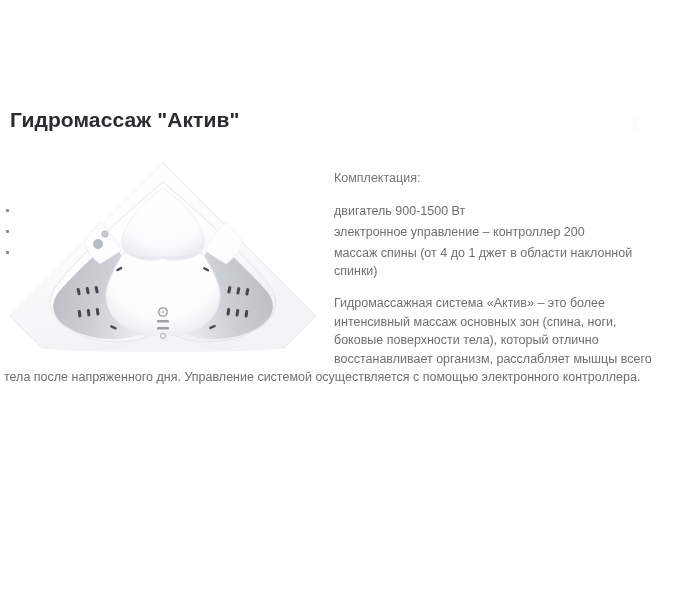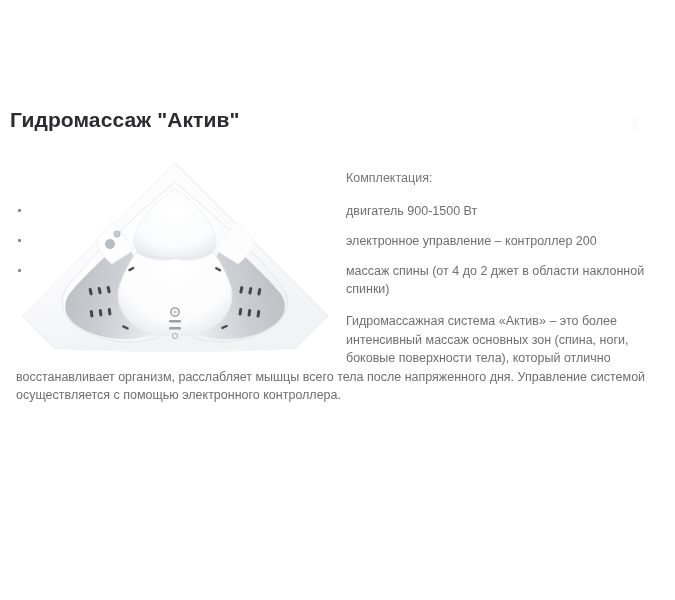--- a/index.html
+++ b/index.html
@@ -33,21 +33,21 @@
     font-size: 21px;
     font-weight: bold;
     letter-spacing: 0.1px;
     color: #2b2b30;
     white-space: nowrap;
   }
 
   
   .content {
     position: absolute;
-    left: 16px;
+    left: 4px;
     top: 160px;
     width: 659px;
   }
 
   
   .product-figure {
     float: left;
     width: 318px;
     height: 195px;
     margin: 0 12px 4px 0;
@@ -70,21 +70,21 @@
   .spec-list {
     margin: 14px 0 0 0;
     padding: 0 0 0 14px;
     list-style: none;
   }
   .spec-list li {
     position: relative;
     font-size: 12.5px;
     line-height: 18px;
     color: #6f6f73;
-    margin: 12px 0 1px 0;
+    margin: 3px 0 1px 0;
     padding-left: 0;
   }
   .spec-list li::before {
     content: "";
     position: absolute;
     left: -12px;
     top: 7px;
     width: 3px;
     height: 3px;
     background: #86868b;
@@ -250,19 +250,19 @@
 
         <ellipse cx="159" cy="188" rx="120" ry="4" fill="#f1f2f4" opacity="0.85"></ellipse>
       </svg>
     </figure>
 
     <p class="spec-label">Комплектация:</p>
 
     <ul class="spec-list">
       <li>двигатель 900-1500 Вт</li>
       <li>электронное управление – контроллер 200</li>
-      <li>массаж спины (от 4 до 2 джет в области наклонной спинки)</li>
+      <li>массаж спины (от 4 до 1 джет в области наклонной спинки)</li>
     </ul>
 
     <p class="body-copy">Гидромассажная система «Актив» – это более интенсивный массаж основных зон (спина, ноги, боковые поверхности тела), который отлично восстанавливает организм, расслабляет мышцы всего тела после напряженного дня. Управление системой осуществляется с помощью электронного контроллера.</p>
 
   </div>
 </div>
 
 </body></html>

